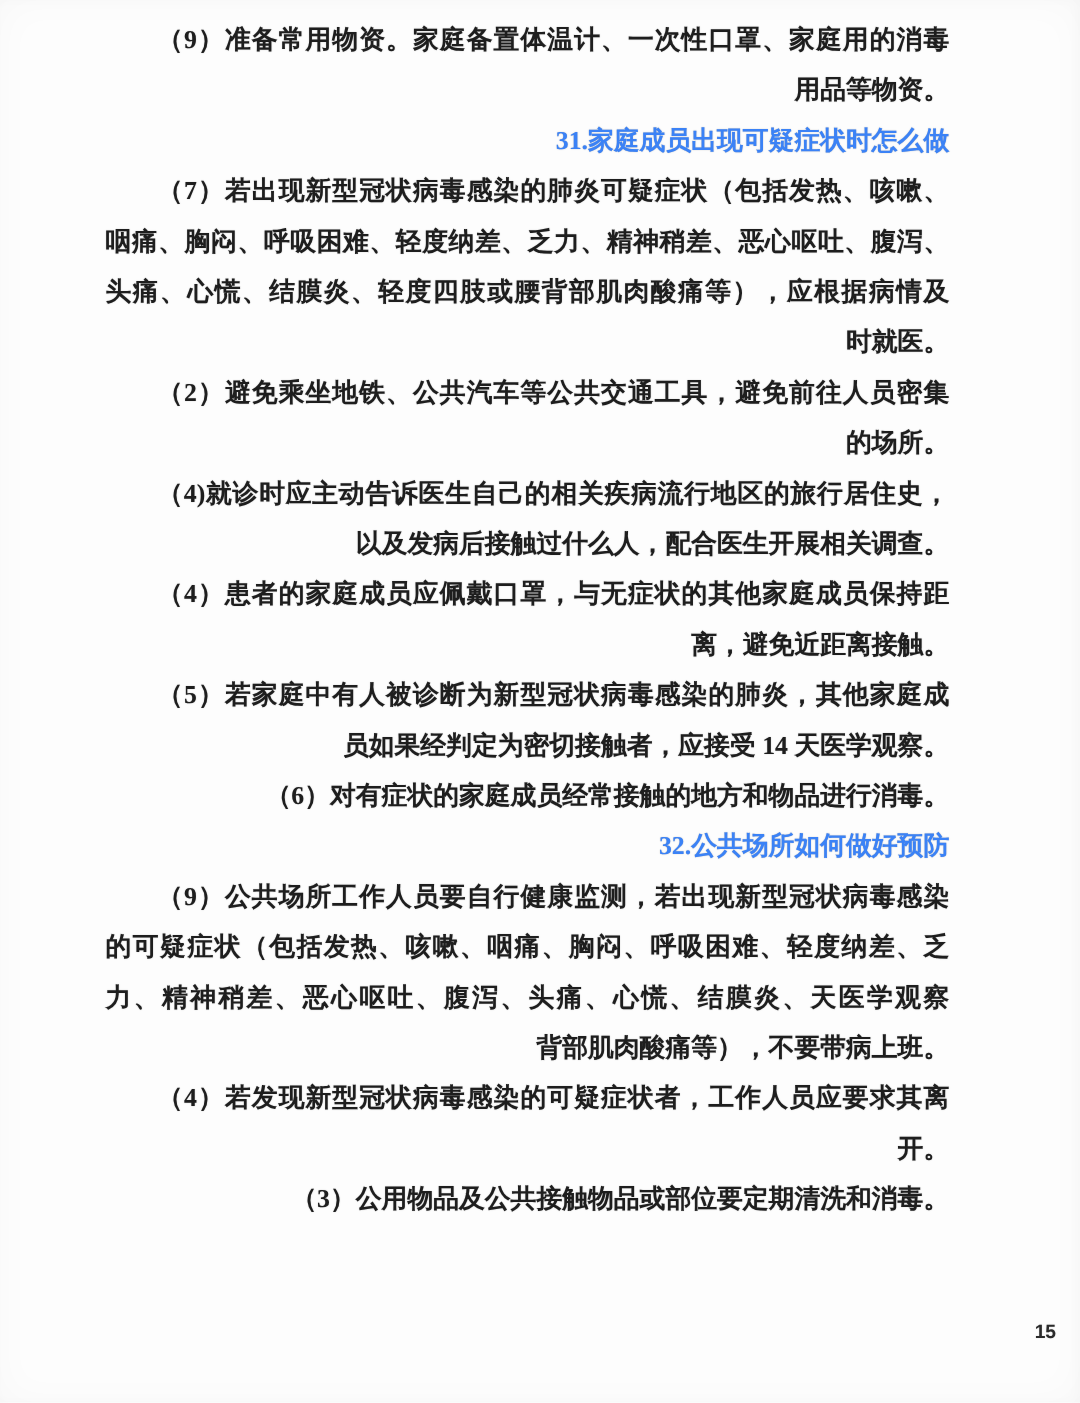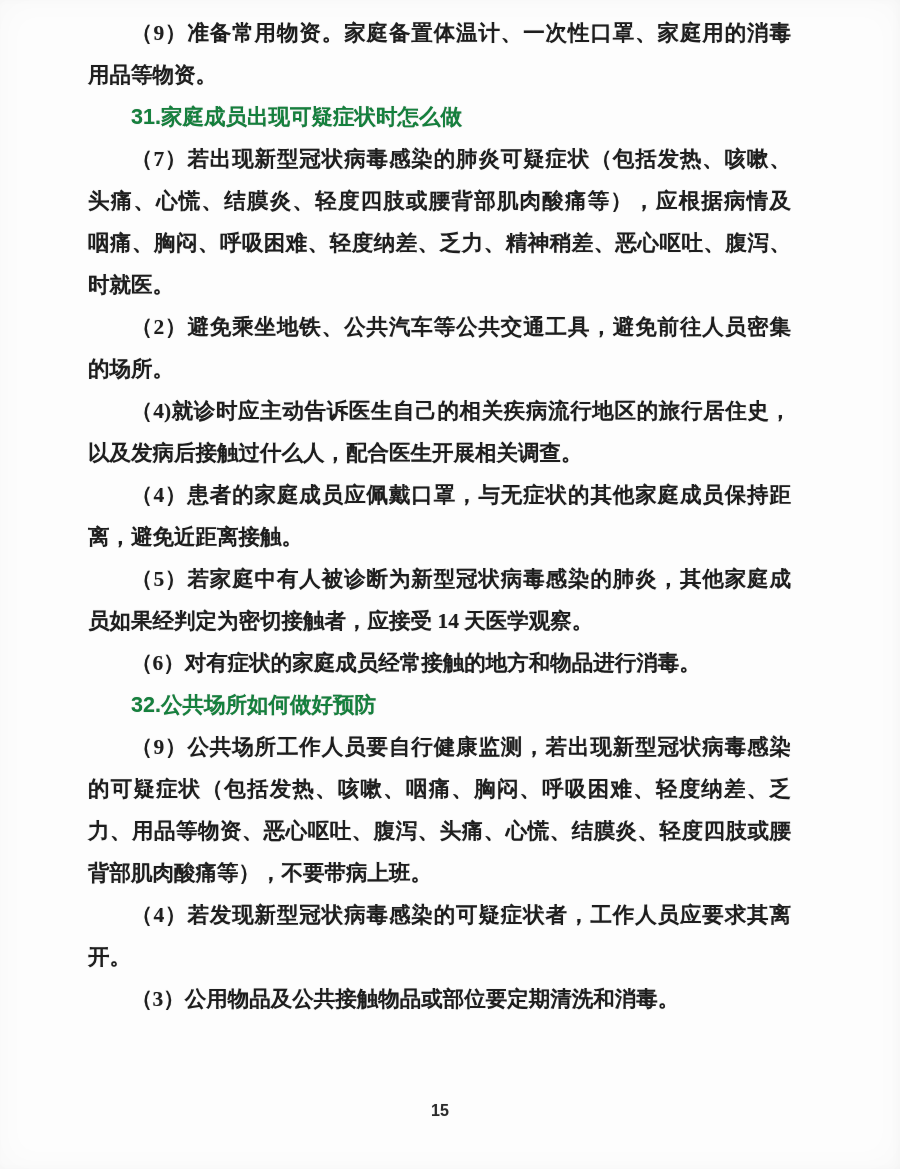--- a/index.html
+++ b/index.html
@@ -27,42 +27,42 @@
     font-weight: 600;
     text-shadow: 0 0 1px rgba(40,40,40,0.35);
   }
   p.para {
     margin: 0;
     padding: 0;
     text-indent: 0;
   }
   p.para .line {
     display: block;
-    text-align: left;
+    text-align: right;
   }
   
   p.para .line.fill {
     text-align: justify;
     text-align-last: justify;
   }
   
   p.para .line.first {
     text-indent: 2em;
   }
   p.para.heading {
-    font-family: Liberation Sans, sans-serif;
+    font-family: Liberation Serif, serif;
     font-weight: 700;
-    color: #15803d;
+    color: #3b82f6;
   }
   .page-number {
     position: absolute;
     top: 1102px;
     left: 0;
     width: 880px;
-    text-align: center;
+    text-align: right;
     font-family: "Liberation Sans", sans-serif;
     font-size: 16px;
     font-weight: 700;
     color: #2b2b2b;
     text-shadow: 0 0 1px rgba(40,40,40,0.25);
   }
 </style>
 </head>
 <body>
 
@@ -70,22 +70,22 @@
   <div class="content" id="content">
       <p class="para body">
         <span class="line first fill">（9）准备常用物资。家庭备置体温计、一次性口罩、家庭用的消毒</span>
         <span class="line">用品等物资。</span>
       </p>
       <p class="para heading">
         <span class="line first">31.家庭成员出现可疑症状时怎么做</span>
       </p>
       <p class="para body">
         <span class="line first fill">（7）若出现新型冠状病毒感染的肺炎可疑症状（包括发热、咳嗽、</span>
+        <span class="line fill">咽痛、胸闷、呼吸困难、轻度纳差、乏力、精神稍差、恶心呕吐、腹泻、</span>
         <span class="line fill">头痛、心慌、结膜炎、轻度四肢或腰背部肌肉酸痛等），应根据病情及</span>
-        <span class="line fill">咽痛、胸闷、呼吸困难、轻度纳差、乏力、精神稍差、恶心呕吐、腹泻、</span>
         <span class="line">时就医。</span>
       </p>
       <p class="para body">
         <span class="line first fill">（2）避免乘坐地铁、公共汽车等公共交通工具，避免前往人员密集</span>
         <span class="line">的场所。</span>
       </p>
       <p class="para body">
         <span class="line first fill">（4)就诊时应主动告诉医生自己的相关疾病流行地区的旅行居住史，</span>
         <span class="line">以及发病后接触过什么人，配合医生开展相关调查。</span>
       </p>
@@ -99,21 +99,21 @@
       </p>
       <p class="para body">
         <span class="line first">（6）对有症状的家庭成员经常接触的地方和物品进行消毒。</span>
       </p>
       <p class="para heading">
         <span class="line first">32.公共场所如何做好预防</span>
       </p>
       <p class="para body">
         <span class="line first fill">（9）公共场所工作人员要自行健康监测，若出现新型冠状病毒感染</span>
         <span class="line fill">的可疑症状（包括发热、咳嗽、咽痛、胸闷、呼吸困难、轻度纳差、乏</span>
-        <span class="line fill">力、用品等物资、恶心呕吐、腹泻、头痛、心慌、结膜炎、轻度四肢或腰</span>
+        <span class="line fill">力、精神稍差、恶心呕吐、腹泻、头痛、心慌、结膜炎、天医学观察</span>
         <span class="line">背部肌肉酸痛等），不要带病上班。</span>
       </p>
       <p class="para body">
         <span class="line first fill">（4）若发现新型冠状病毒感染的可疑症状者，工作人员应要求其离</span>
         <span class="line">开。</span>
       </p>
       <p class="para body">
         <span class="line first">（3）公用物品及公共接触物品或部位要定期清洗和消毒。</span>
       </p>
     </div>

